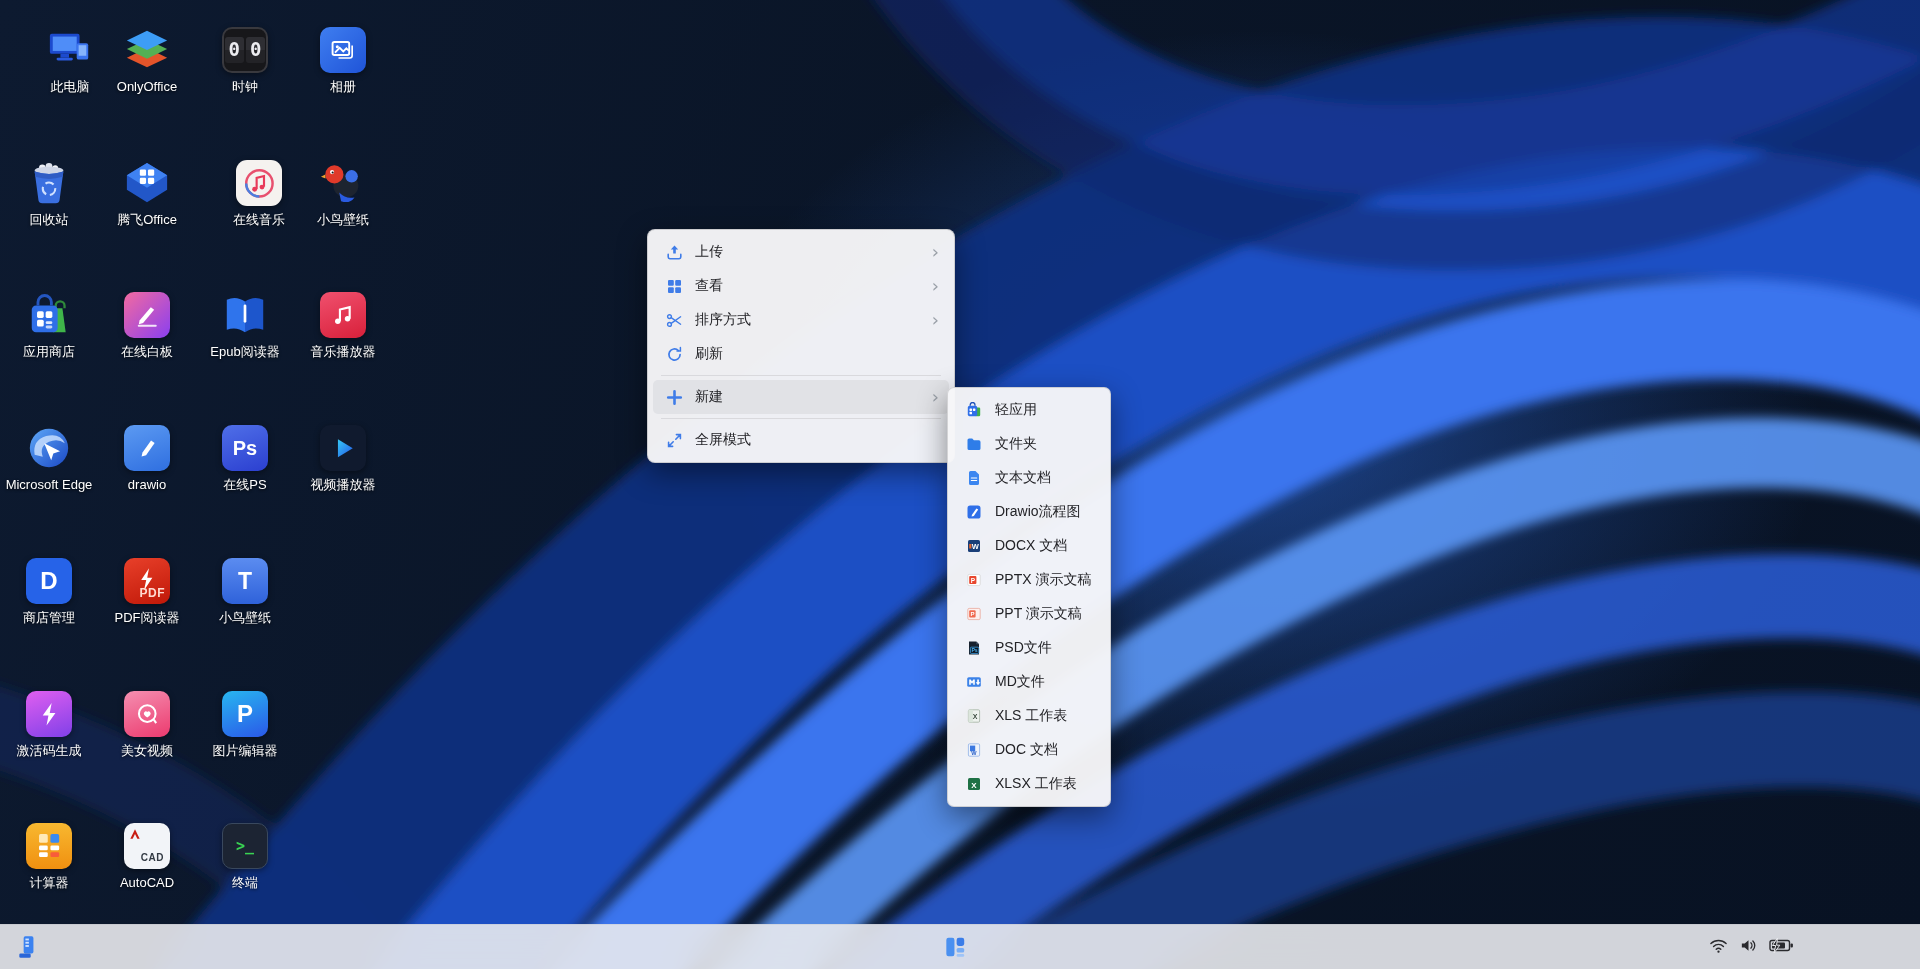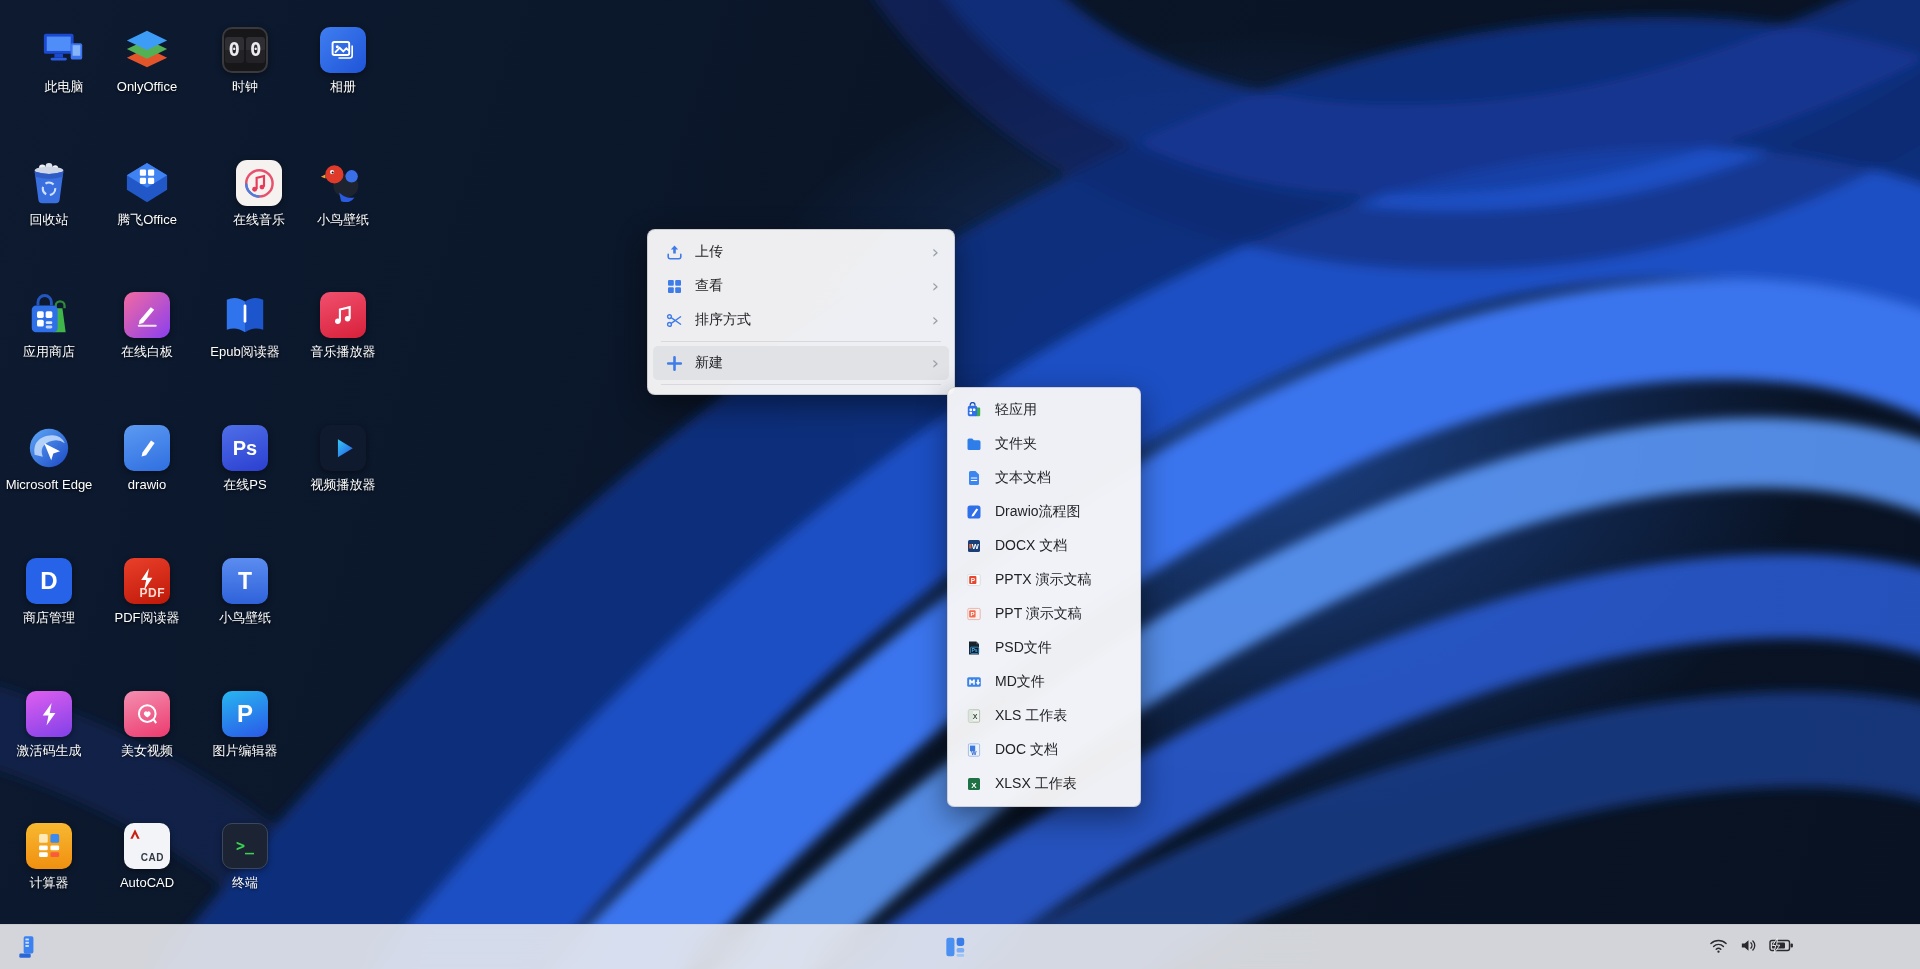--- a/index.html
+++ b/index.html
@@ -30,21 +30,21 @@
   .menu-item{height:34px;display:flex;align-items:center;padding:0 10px 0 13px;border-radius:5px;
       color:#232327;font-size:14px;cursor:default;}
   .menu-item.highlighted{background:#e1e2e6;}
   .mi-icon{width:17px;height:17px;margin-right:12px;flex:none;}
   .mi-icon svg{width:100%;height:100%;display:block;}
   .mi-label{flex:1;white-space:nowrap;}
   .chev{color:#9aa0a8;font-size:18px;line-height:1;margin-left:8px;font-family:"DejaVu Sans",sans-serif;}
   .menu-sep{height:1px;background:#d9d9dd;margin:4px 8px;}
 
   
-  .submenu{position:absolute;left:947px;top:387px;width:194px;box-sizing:border-box;
+  .submenu{position:absolute;left:947px;top:387px;width:164px;box-sizing:border-box;
       background:rgba(246,246,248,.97);border:1px solid rgba(0,0,0,.14);border-radius:7px;
       padding:5px;box-shadow:0 10px 30px rgba(0,0,0,.45);}
   .sub-item{height:34px;display:flex;align-items:center;padding:0 8px 0 13px;border-radius:5px;
       color:#232327;font-size:14px;cursor:default;}
   .sub-item .mi-icon{width:16px;height:16px;margin-right:13px;}
 
   
   .taskbar{position:absolute;left:0;right:0;bottom:0;height:44px;
       background:rgba(233,234,238,.9);border-top:1px solid rgba(0,0,0,.05);
       -webkit-backdrop-filter:blur(14px);backdrop-filter:blur(14px);}
@@ -80,21 +80,21 @@
       <path d="M680,1050 C900,830 1120,650 1410,530 C1640,436 1840,430 1980,500" stroke="#5b97f6" stroke-width="70" opacity=".9"></path>
       <path d="M800,1050 C1000,880 1210,740 1480,650 C1680,584 1860,580 1980,630" stroke="#2a5bd0" stroke-width="84" opacity=".88"></path>
       <path d="M930,1050 C1100,930 1300,830 1560,770 C1740,728 1890,730 1980,770" stroke="#17408f" stroke-width="95" opacity=".8"></path>
       <path d="M960,-60 C1030,60 1180,150 1400,150 C1600,150 1780,90 1980,-20" stroke="#15399a" stroke-width="90" opacity=".7"></path>
       <path d="M860,-80 C950,90 1140,230 1420,240 C1660,248 1850,170 1990,60" stroke="#0d2a70" stroke-width="60" opacity=".6"></path>
     </g>
   </svg>
 
   <div>
 
-  <div class="icon-cell" style="left: 1px; top: 27px; padding-left: 15px;">
+  <div class="icon-cell" style="left: 7px; top: 27px; padding-left: 15px;">
         <span class="icon-art">
           <svg viewBox="0 0 48 48">
             <rect x="3" y="7" width="31" height="21" rx="2" fill="#1c4ace"></rect>
             <rect x="6" y="10" width="25" height="15" fill="#4f8df8"></rect>
             <rect x="14" y="28" width="9" height="4" fill="#1c4ace"></rect>
             <rect x="10" y="32" width="17" height="3" rx="1.5" fill="#2a5be0"></rect>
             <rect x="31" y="17" width="12" height="17" rx="2" fill="#3b74ee"></rect>
             <rect x="33" y="19" width="8" height="11" fill="#86b4fb"></rect>
           </svg>
         </span>
@@ -417,31 +417,50 @@
         <span class="mi-icon">
           <svg viewBox="0 0 17 17" fill="none" stroke="#3f7ce8" stroke-width="1.4">
             <circle cx="3.5" cy="4.6" r="1.9"></circle>
             <circle cx="3.5" cy="12.4" r="1.9"></circle>
             <path d="M5.2 5.6 L14.6 12.2 M5.2 11.4 L14.6 4.8" stroke-linecap="round"></path>
           </svg>
         </span>
         <span class="mi-label">排序方式</span>
         <span class="chev">›</span>
       </div>
+      <div class="menu-item">
+        <span class="mi-icon">
+          <svg viewBox="0 0 17 17" fill="none" stroke="#3f7ce8" stroke-width="1.7" stroke-linecap="round">
+            <path d="M14.1 8.5 a5.6 5.6 0 1 1 -1.7-4"></path>
+            <path d="M14.4 1.5 v3.4 h-3.4" stroke-width="1.5"></path>
+          </svg>
+        </span>
+        <span class="mi-label">刷新</span>
+        <span class="chev" style="visibility: hidden;">›</span>
+      </div>
       <div class="menu-sep"></div>
       <div class="menu-item highlighted">
         <span class="mi-icon">
           <svg viewBox="0 0 17 17">
             <path d="M8.5 2.2 V14.8 M2.2 8.5 H14.8" stroke="#3f7ce8" stroke-width="2.6" stroke-linecap="round"></path>
           </svg>
         </span>
         <span class="mi-label">新建</span>
         <span class="chev">›</span>
       </div>
       <div class="menu-sep"></div>
+      <div class="menu-item">
+        <span class="mi-icon">
+          <svg viewBox="0 0 17 17" fill="none" stroke="#3f7ce8" stroke-width="1.6" stroke-linecap="round">
+            <path d="M9.8 7.2 L14.2 2.8 M10.4 2.6 h4 v4 M7.2 9.8 L2.8 14.2 M2.6 10.4 v4 h4"></path>
+          </svg>
+        </span>
+        <span class="mi-label">全屏模式</span>
+        <span class="chev" style="visibility: hidden;">›</span>
+      </div>
     </div>
 
   <div class="submenu">
 
   <div class="sub-item">
         <span class="mi-icon">
           <svg viewBox="0 0 16 16">
             <rect x="8.8" y="5.6" width="5.4" height="8.6" rx="1.2" fill="#3fae4a"></rect>
             <rect x="1.8" y="3.8" width="9.4" height="10.4" rx="1.8" fill="#2f6fe8"></rect>
             <path d="M4.2 3.8 v-.9 a2.4 2.4 0 0 1 4.8 0 v.9" fill="none" stroke="#1d50b8" stroke-width="1.3"></path>

